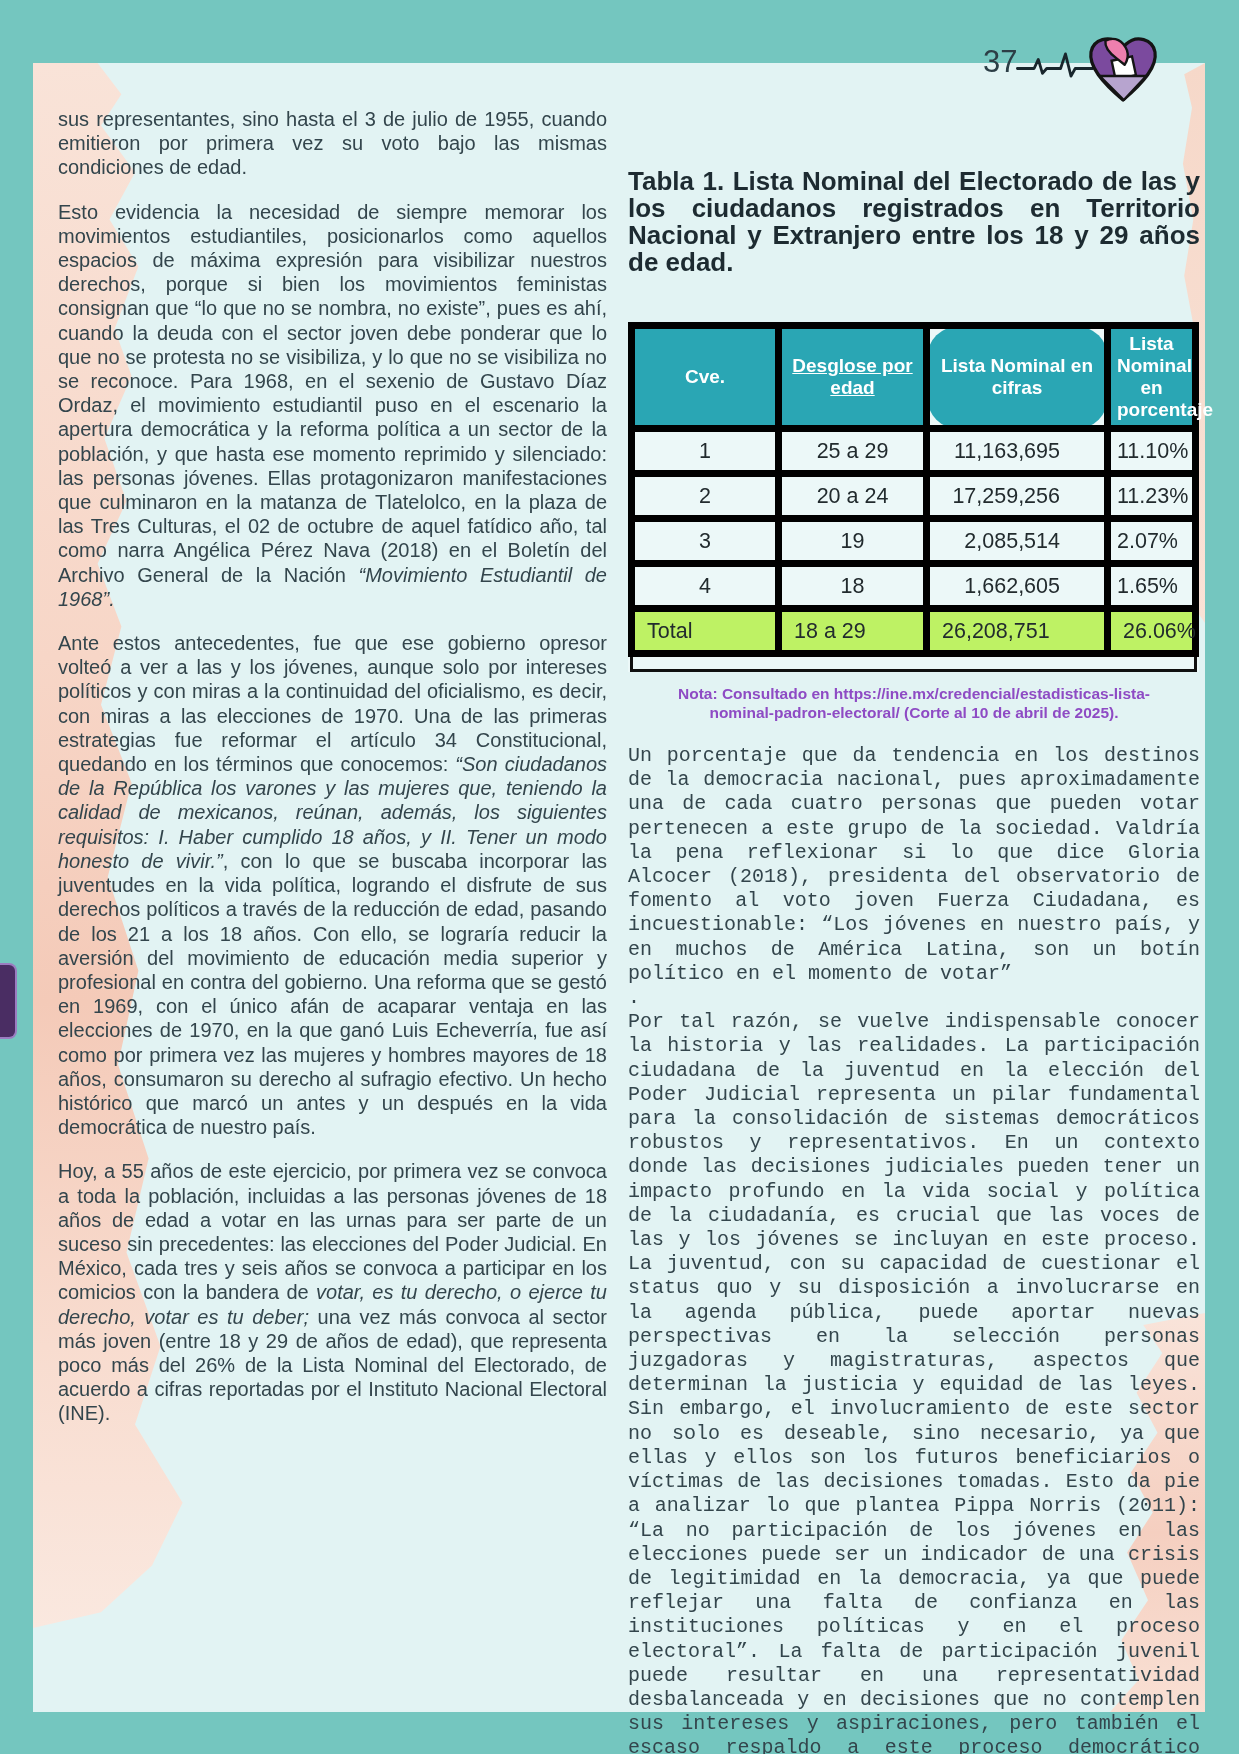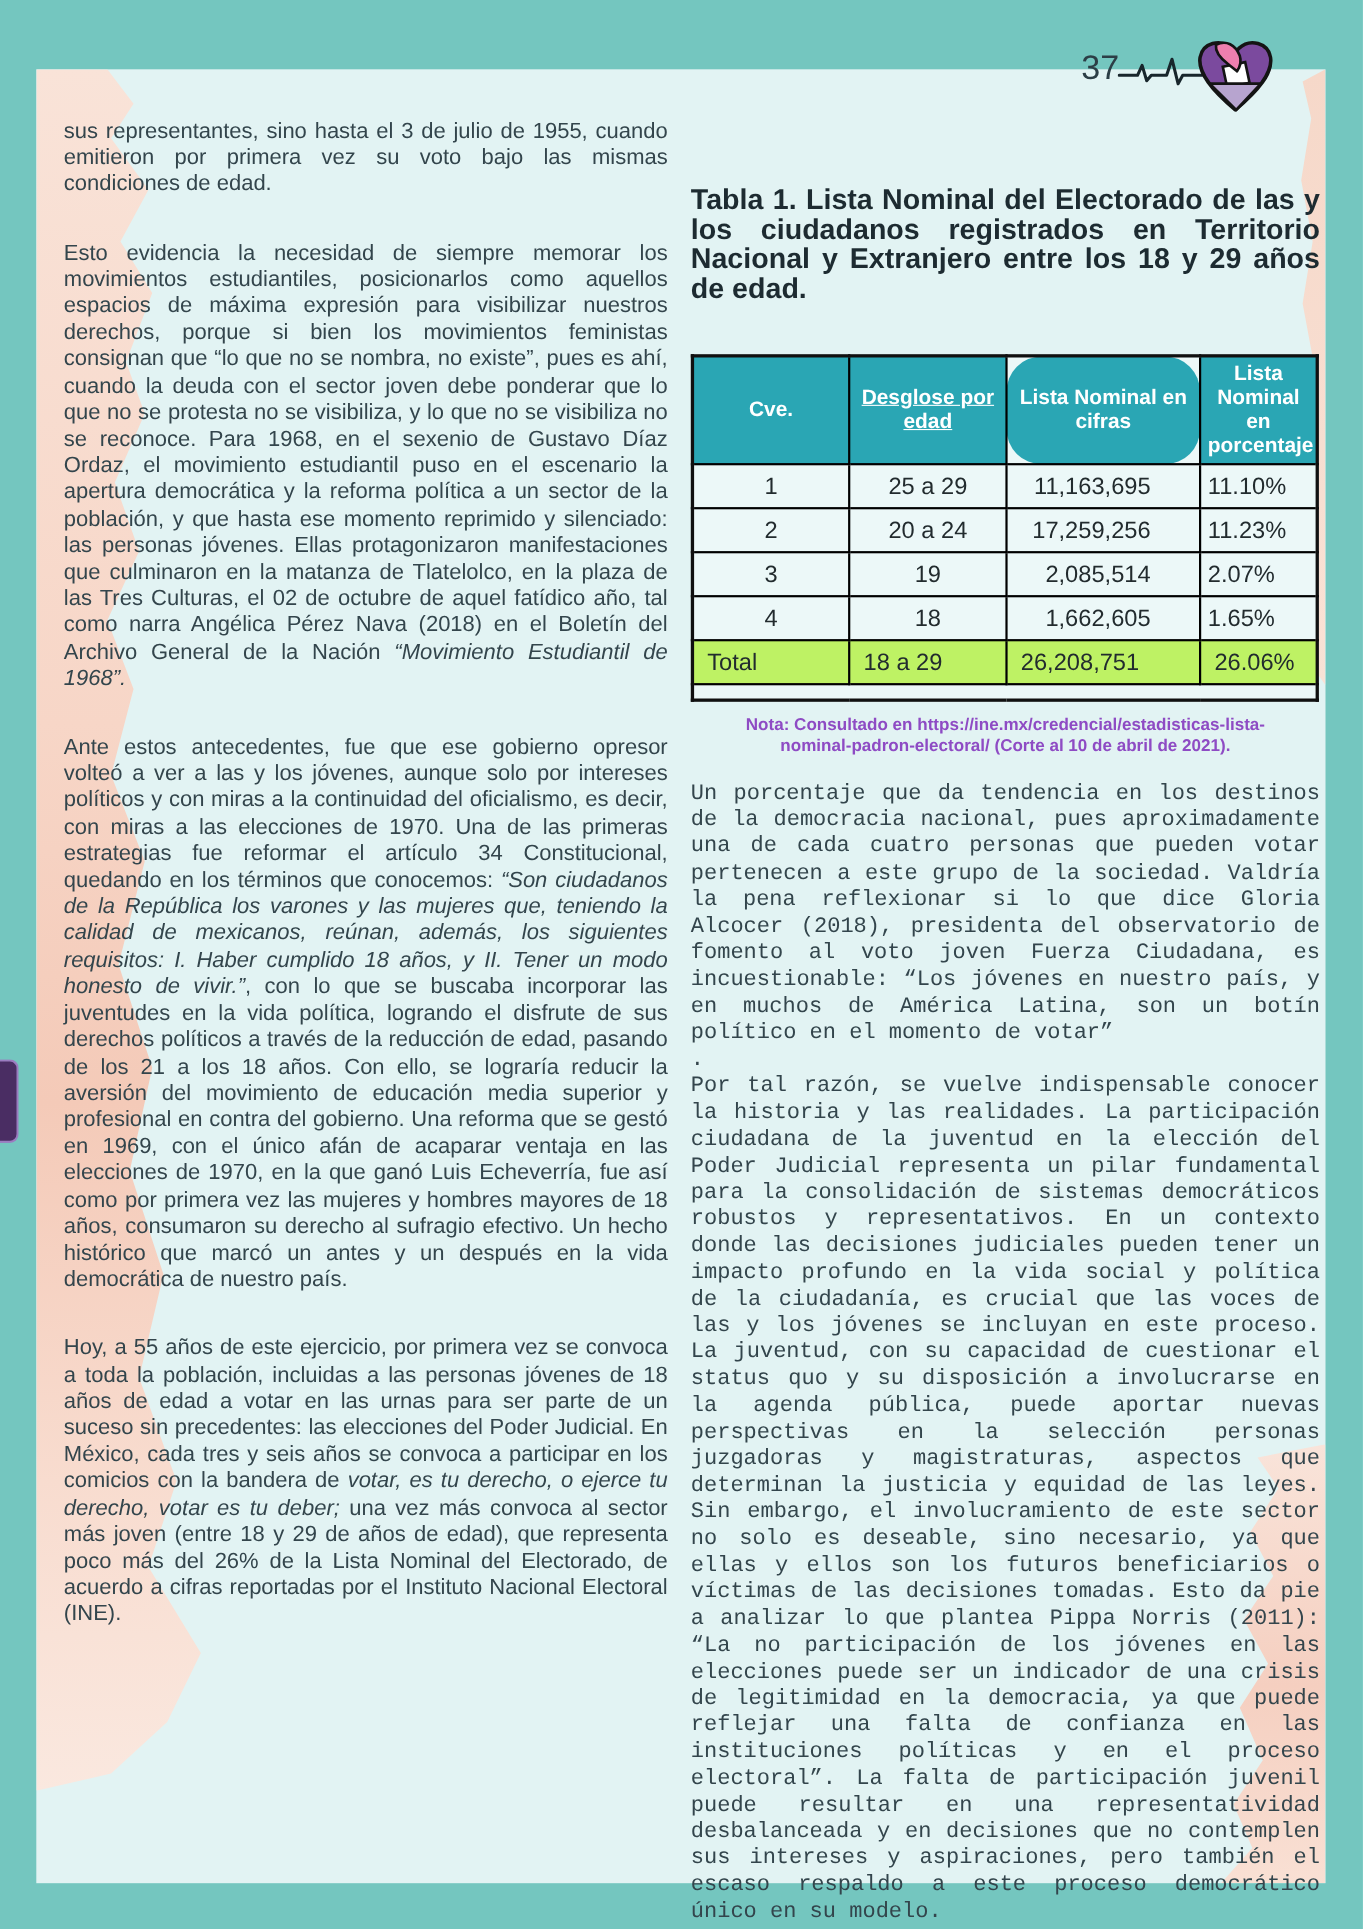--- a/index.html
+++ b/index.html
@@ -30,33 +30,33 @@
     background:linear-gradient(180deg,#f9e4da 0%,#f5cfc0 55%,#f9e0d4 100%);
     clip-path:polygon(100% 0,100% 100%,0 100%,30% 92%,12% 82%,40% 72%,18% 60%,45% 50%,22% 40%,50% 30%,28% 20%,55% 10%,35% 3%);
   }
   
   .col-left{position:absolute;left:25px;top:44px;width:549px;}
   .col-right{position:absolute;left:595px;top:105px;width:572px;}
   .para{
     margin:0;font-size:20px;line-height:24.2px;color:#33454c;
     text-align:justify;
   }
-  .para + .para{margin-top:38px;}
+  .para + .para{margin-top:20px;}
   .para.nogap{margin-top:0;}
   .para em{font-style:italic;}
   
   .table-title{
     margin:0 0 46px;font-size:26px;line-height:27px;font-weight:700;
     color:#1d2b31;text-align:justify;
   }
   table.nominal{
     border-collapse:collapse;width:571px;background:#ecf8f8;
     border:3px solid #101010;table-layout:fixed;
   }
-  table.nominal th,table.nominal td{border:2px solid #000000;}
+  table.nominal th,table.nominal td{border:7px solid #000000;}
   table.nominal th{
     background:#2aa6b4;color:#ffffff;font-size:19px;line-height:22px;
     font-weight:700;height:70px;padding:4px 6px;text-align:center;
   }
   table.nominal th:nth-child(1){width:128px;}
   table.nominal th:nth-child(2){width:129px;text-decoration:underline;}
   table.nominal th:nth-child(3){width:162px;border-radius:32px;}
   table.nominal td{
     font-size:21.5px;color:#222b2e;height:34px;padding:2px 6px;background:#ecf8f8;
   }
@@ -141,21 +141,21 @@
               <td class="l">18 a 29</td>
               <td class="l">26,208,751</td>
               <td class="l">26.06%</td>
             </tr>
             <tr class="pad">
               <td colspan="4"></td>
             </tr>
           </tbody>
       </table>
 
-      <p class="note">Nota: Consultado en https://ine.mx/credencial/estadisticas-lista-nominal-padron-electoral/ (Corte al 10 de abril de 2021).</p>
+      <p class="note">Nota: Consultado en https://ine.mx/credencial/estadisticas-lista-nominal-padron-electoral/ (Corte al 10 de abril de 2025).</p>
 
       <div class="rp">
           <p class="para"><span>Un porcentaje que da tendencia en los destinos de la democracia nacional, pues aproximadamente una de cada cuatro personas que pueden votar pertenecen a este grupo de la sociedad. Valdría la pena reflexionar si lo que dice Gloria Alcocer (2018), presidenta del observatorio de fomento al voto joven Fuerza Ciudadana, es incuestionable: “Los jóvenes en nuestro país, y en muchos de América Latina, son un botín político en el momento de votar”</span></p>
           <p class="para nogap"><span>.</span></p>
           <p class="para nogap"><span>Por tal razón, se vuelve indispensable conocer la historia y las realidades. La participación ciudadana de la juventud en la elección del Poder Judicial representa un pilar fundamental para la consolidación de sistemas democráticos robustos y representativos. En un contexto donde las decisiones judiciales pueden tener un impacto profundo en la vida social y política de la ciudadanía, es crucial que las voces de las y los jóvenes se incluyan en este proceso. La juventud, con su capacidad de cuestionar el status quo y su disposición a involucrarse en la agenda pública, puede aportar nuevas perspectivas en la selección personas juzgadoras y magistraturas, aspectos que determinan la justicia y equidad de las leyes. Sin embargo, el involucramiento de este sector no solo es deseable, sino necesario, ya que ellas y ellos son los futuros beneficiarios o víctimas de las decisiones tomadas. Esto da pie a analizar lo que plantea Pippa Norris (2011): “La no participación de los jóvenes en las elecciones puede ser un indicador de una crisis de legitimidad en la democracia, ya que puede reflejar una falta de confianza en las instituciones políticas y en el proceso electoral”. La falta de participación juvenil puede resultar en una representatividad desbalanceada y en decisiones que no contemplen sus intereses y aspiraciones, pero también el escaso respaldo a este proceso democrático único en su modelo.</span></p>
         </div>
     </div>
   </div>
 
   <span class="pagenum">37</span>

